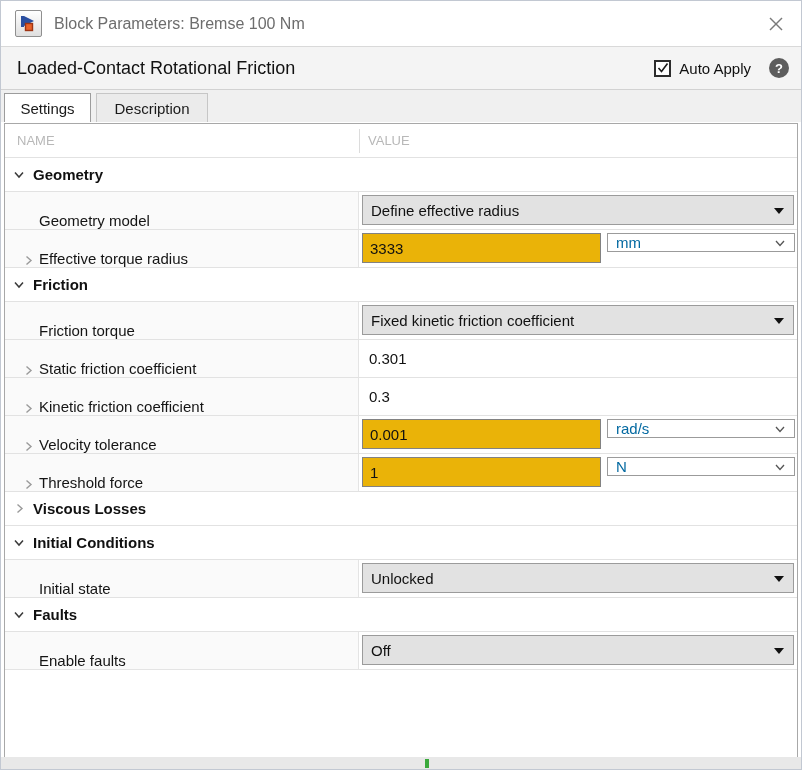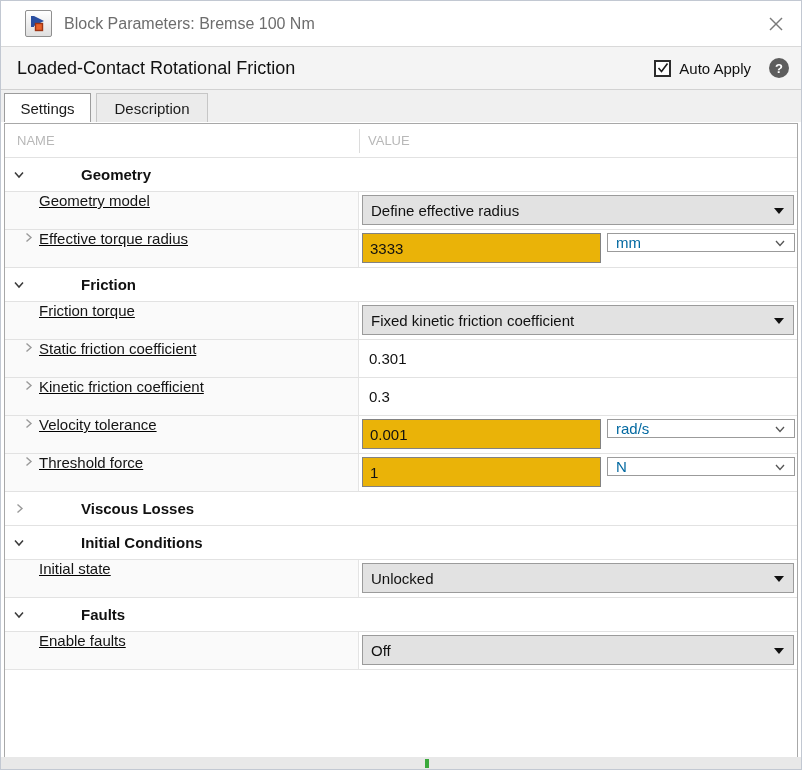--- a/index.html
+++ b/index.html
@@ -7,21 +7,21 @@
   body { font-family:"Liberation Sans", sans-serif; }
 
   .dialog{
     position:relative; width:802px; height:770px;
     background:#ffffff; border:1px solid #c2c8d2; overflow:hidden;
   }
 
   
   .titlebar{
     height:46px; background:#ffffff; border-bottom:1px solid #d9d9d9;
-    display:flex; align-items:center; padding:0 14px 0 24px;
+    display:flex; align-items:center; padding:0 14px 0 14px;
   }
   .block-icon-btn{
     width:27px; height:27px; border:1px solid #8f8f8f; border-radius:2px;
     background:linear-gradient(#ffffff,#dfdfdf);
     display:flex; align-items:center; justify-content:center;
   }
   .title-text{ margin-left:12px; font-size:16px; color:#6d6d6d; flex:1; }
   .close-btn{ width:22px; height:22px; display:flex; align-items:center; justify-content:center; cursor:default; }
 
   
@@ -54,28 +54,28 @@
   .ptable{
     position:absolute; left:3px; right:3px; top:122px; height:635px;
     background:#ffffff; border:1px solid #a8a8a8;
     display:flex; flex-direction:column;
   }
   .thead{ height:33px; display:flex; align-items:center; color:#b8b8b8; font-size:13px; }
   .thead .th-name{ width:354px; padding-left:12px; }
   .thead .th-value{ padding-left:8px; border-left:1px solid #dcdcdc; height:24px; display:flex; align-items:center; }
 
   .row{ display:flex; border-top:1px solid #e2e2e2; flex-shrink:0; }
-  .row.section{ height:34px; align-items:center; background:#fff; padding-left:7px;gap:48px; }
+  .row.section{ height:34px; align-items:center; background:#fff; padding-left:7px; }
   .row.section .sec-title{ font-size:15px; font-weight:bold; color:#111; margin-left:7px; }
   .chev{ width:14px; height:14px; display:flex; align-items:center; justify-content:center; }
 
   .row.param{ height:38px; }
   .cell-name{
     width:354px; background:#fafafa; border-right:1px solid #e4e4e4;
-    display:flex; align-items:flex-start; padding-left:16px; gap:4px;text-decoration:underline;
+    display:flex; align-items:flex-end; padding-left:16px; gap:4px;
   }
   .cell-name .spacer{ width:14px; }
   .pname{ font-size:15px; color:#141414; }
   .cell-value{ flex:1; position:relative; background:#fff; }
 
   .combobox{
     position:absolute; left:3px; right:3px; top:3px; bottom:4px;
     background:#e2e2e2; border:1px solid #9b9b9b;
     display:flex; align-items:center; padding-left:8px; font-size:15px; color:#111;
   }

